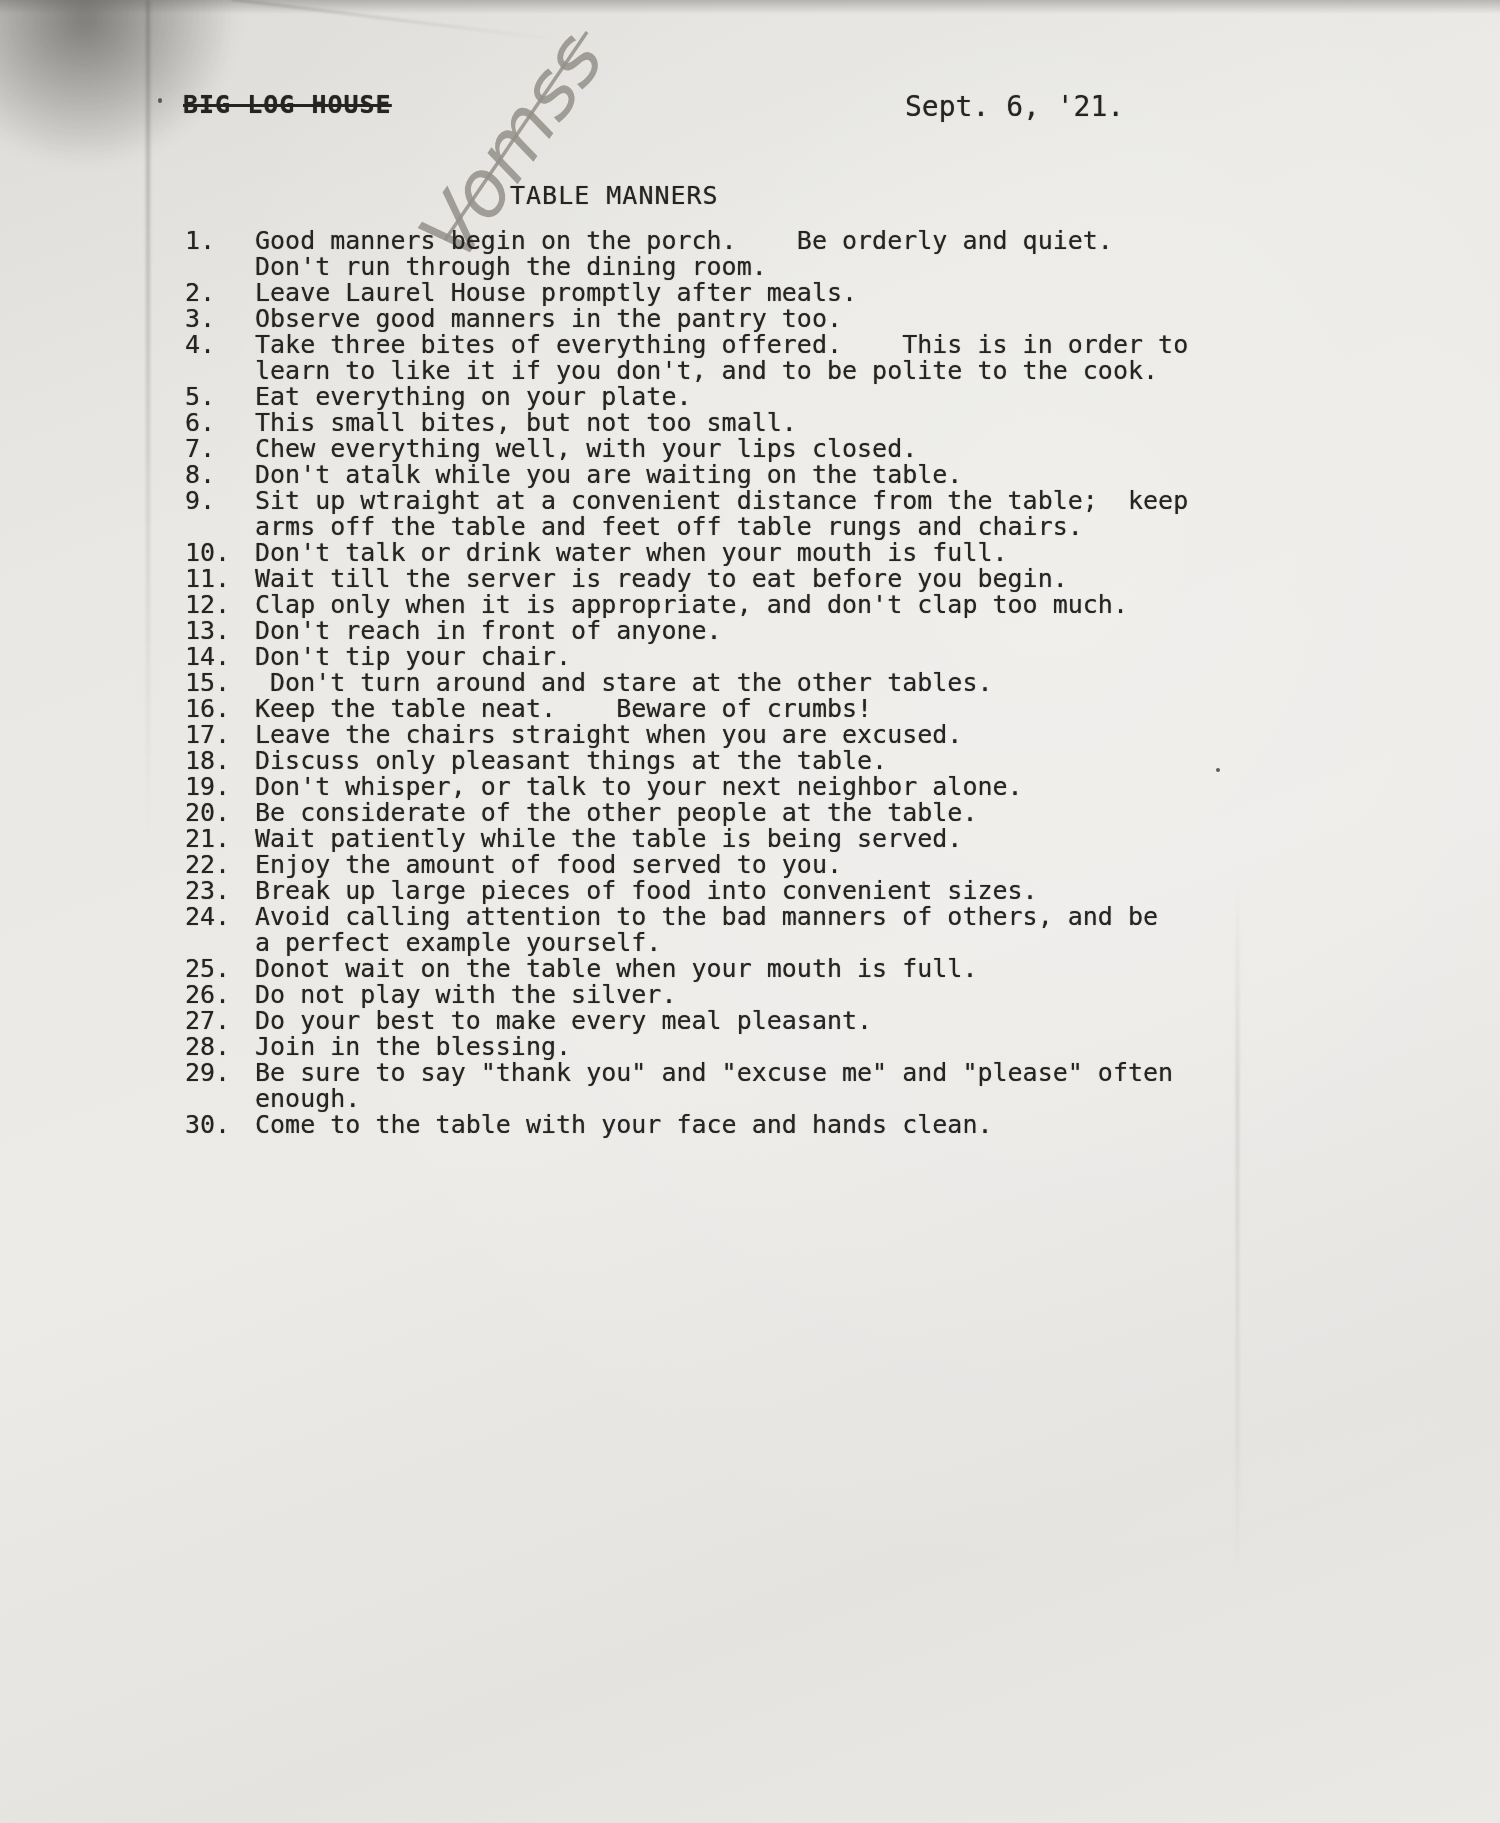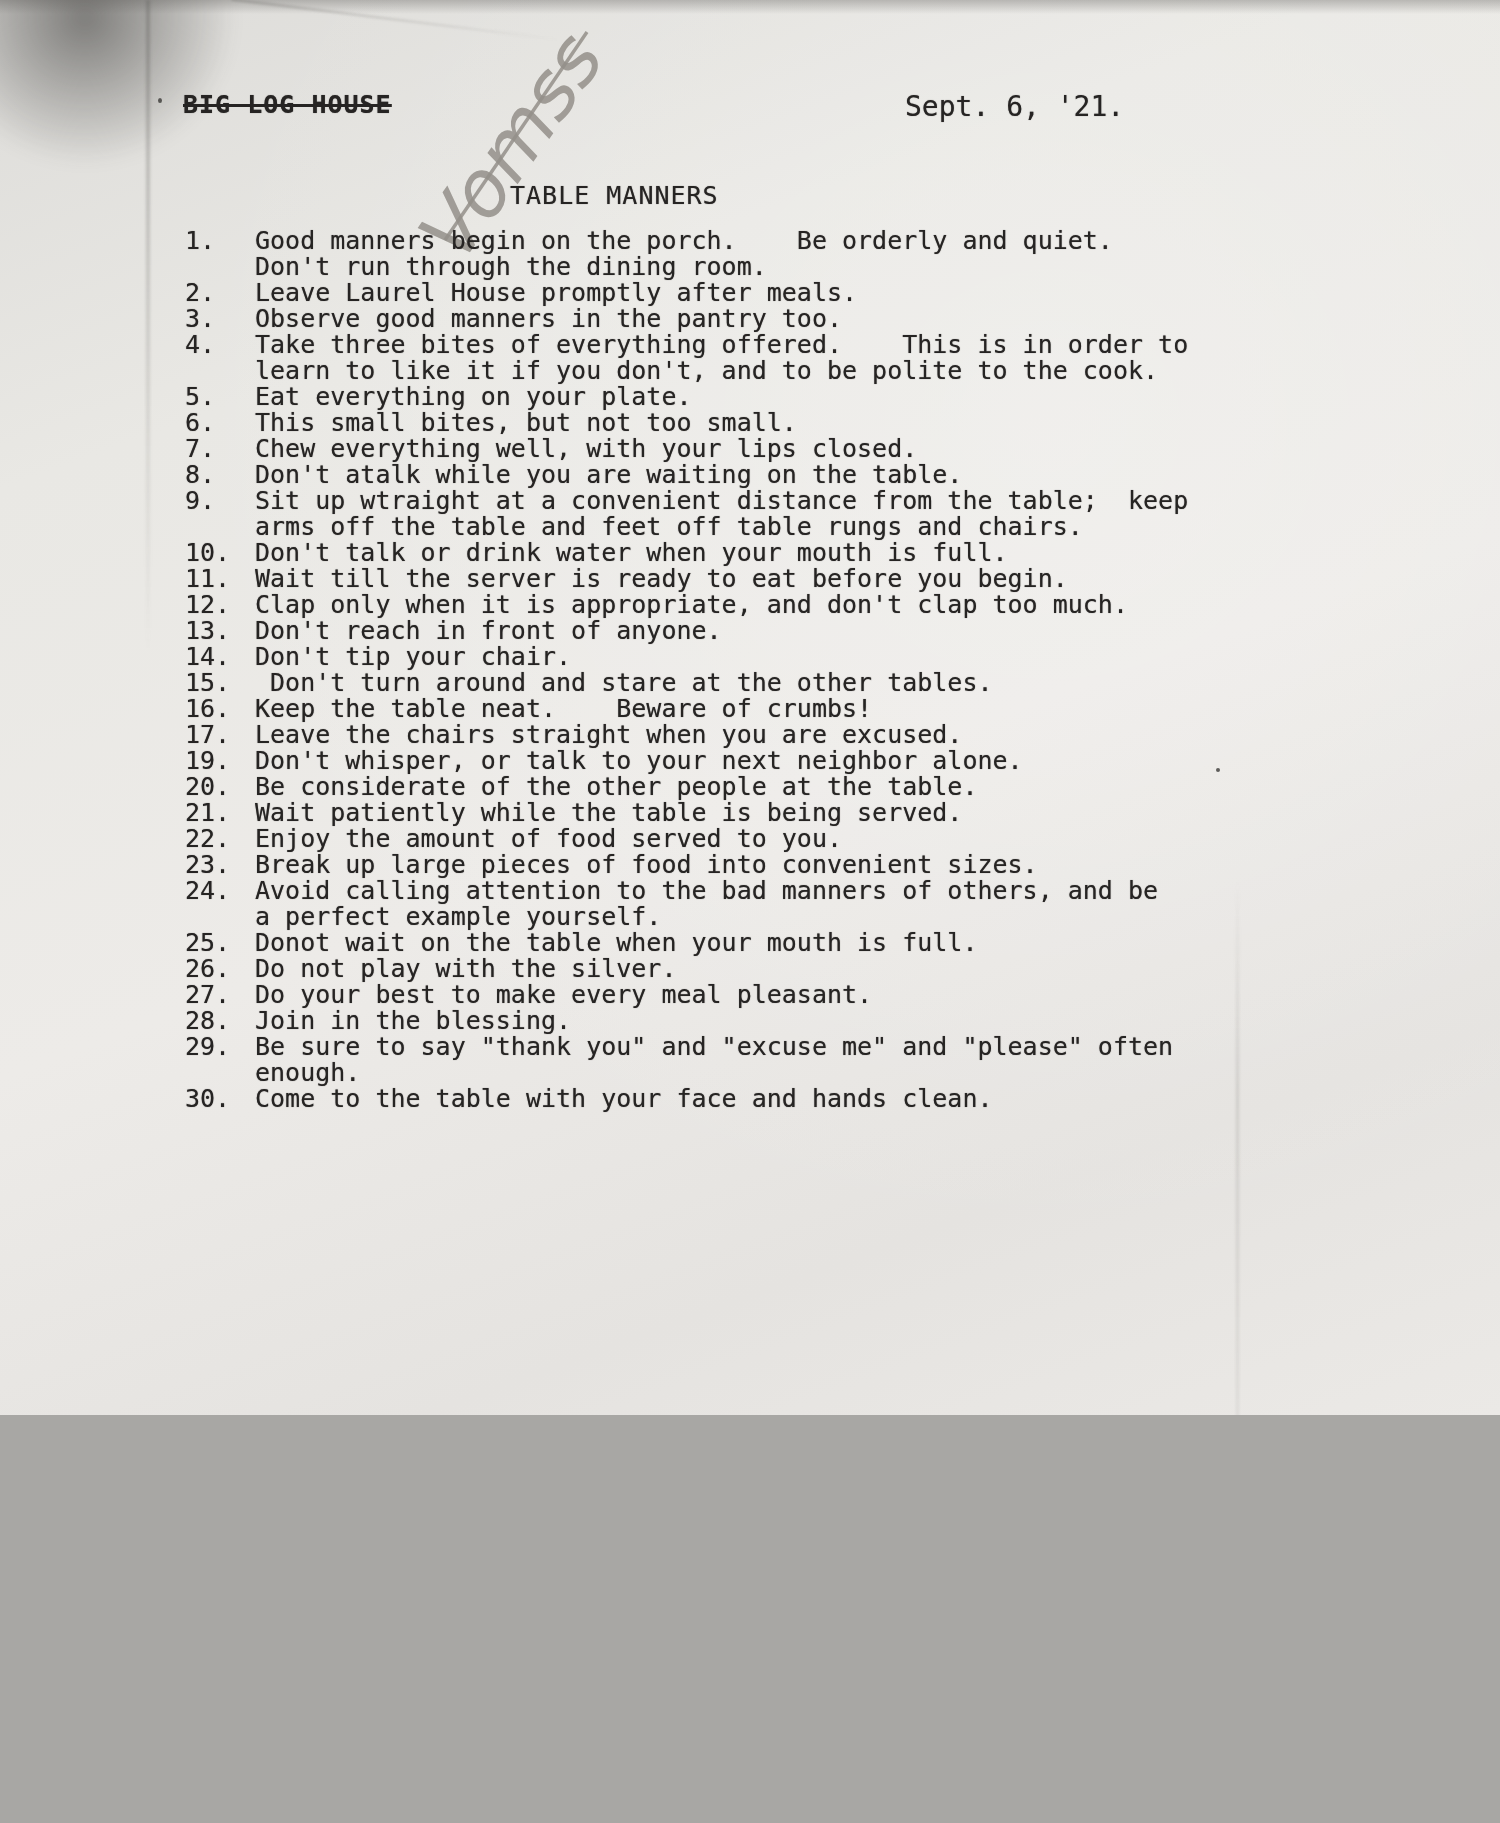--- a/index.html
+++ b/index.html
@@ -4,21 +4,21 @@
 <style>
   * { box-sizing: border-box; }
   html, body { margin: 0; padding: 0; }
   body {
     background: #a8a7a4;
     font-family: "DejaVu Sans Mono", "Liberation Mono", monospace;
   }
   .page {
     position: relative;
     width: 1500px;
-    height: 1415px;
+    height: 1823px;
     margin: 0 auto;
     overflow: hidden;
     color: #262423;
     background:
       radial-gradient(ellipse at 70% 30%, rgba(255,255,255,0.25), rgba(255,255,255,0) 60%),
       linear-gradient(160deg, #dddcd9 0%, #e9e8e4 25%, #edebe8 55%, #e5e3e0 80%, #ebe9e6 100%);
   }
   .ink { text-shadow: 0 0 1px rgba(25,22,20,0.55); }
 
   
@@ -202,20 +202,24 @@
     <li class="rule">
       <span class="num ink">16.</span>
       <span class="txt ink">Keep the table neat.    Beware of crumbs!</span>
     </li>
 
     <li class="rule">
       <span class="num ink">17.</span>
       <span class="txt ink">Leave the chairs straight when you are excused.</span>
     </li>
 
+    <li class="rule">
+      <span class="num ink">18.</span>
+      <span class="txt ink">Discuss only pleasant things at the table.</span>
+    </li>
 
     <li class="rule">
       <span class="num ink">19.</span>
       <span class="txt ink">Don't whisper, or talk to your next neighbor alone.</span>
     </li>
 
     <li class="rule">
       <span class="num ink">20.</span>
       <span class="txt ink">Be considerate of the other people at the table.</span>
     </li>

